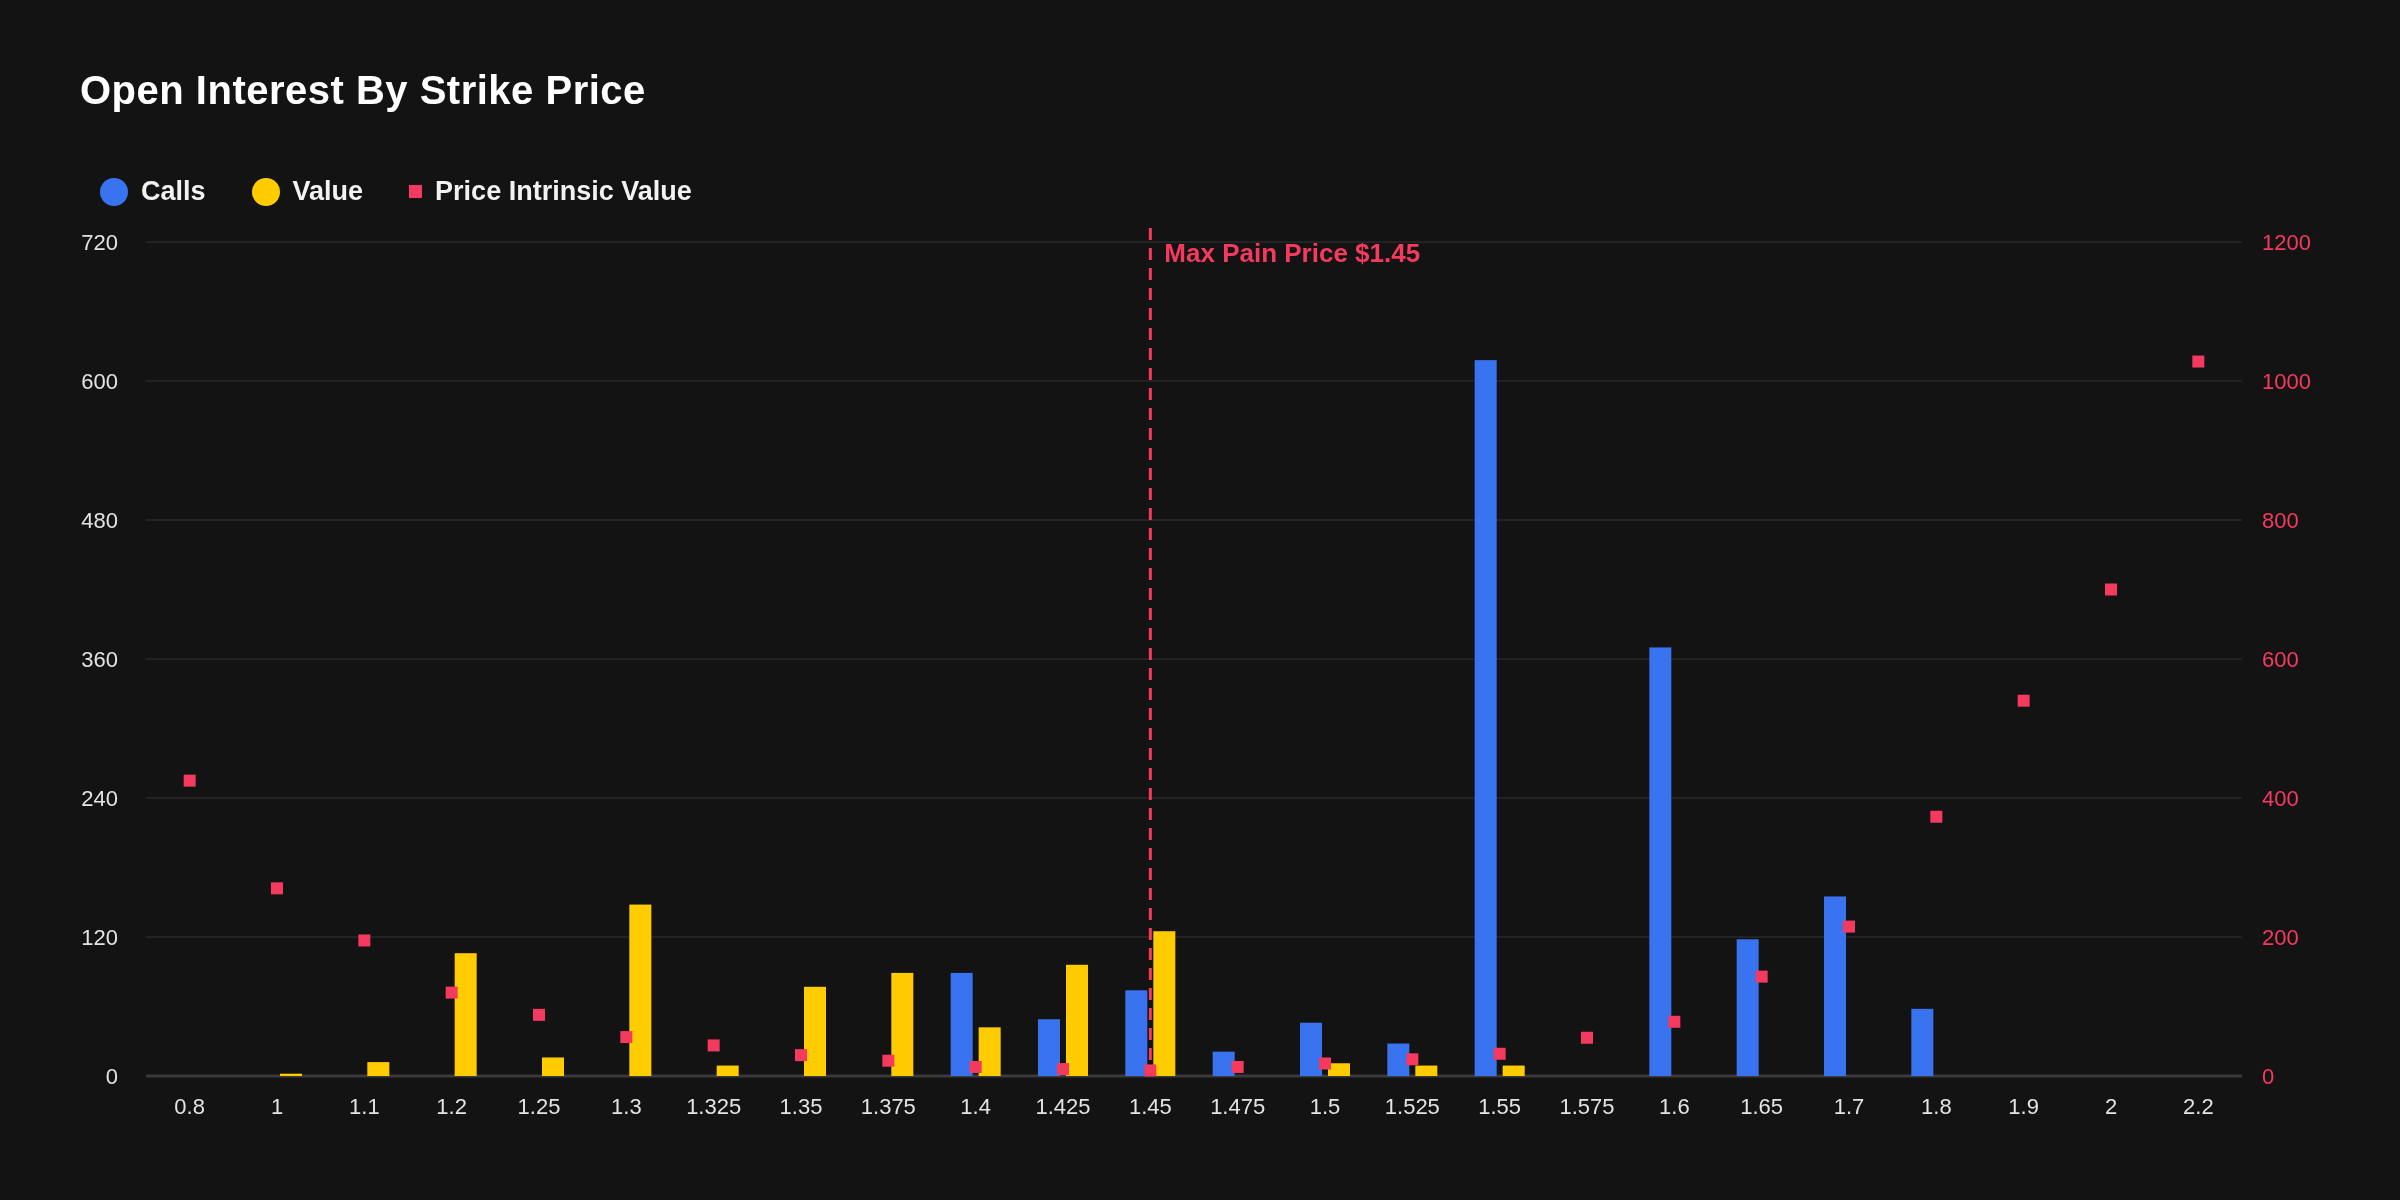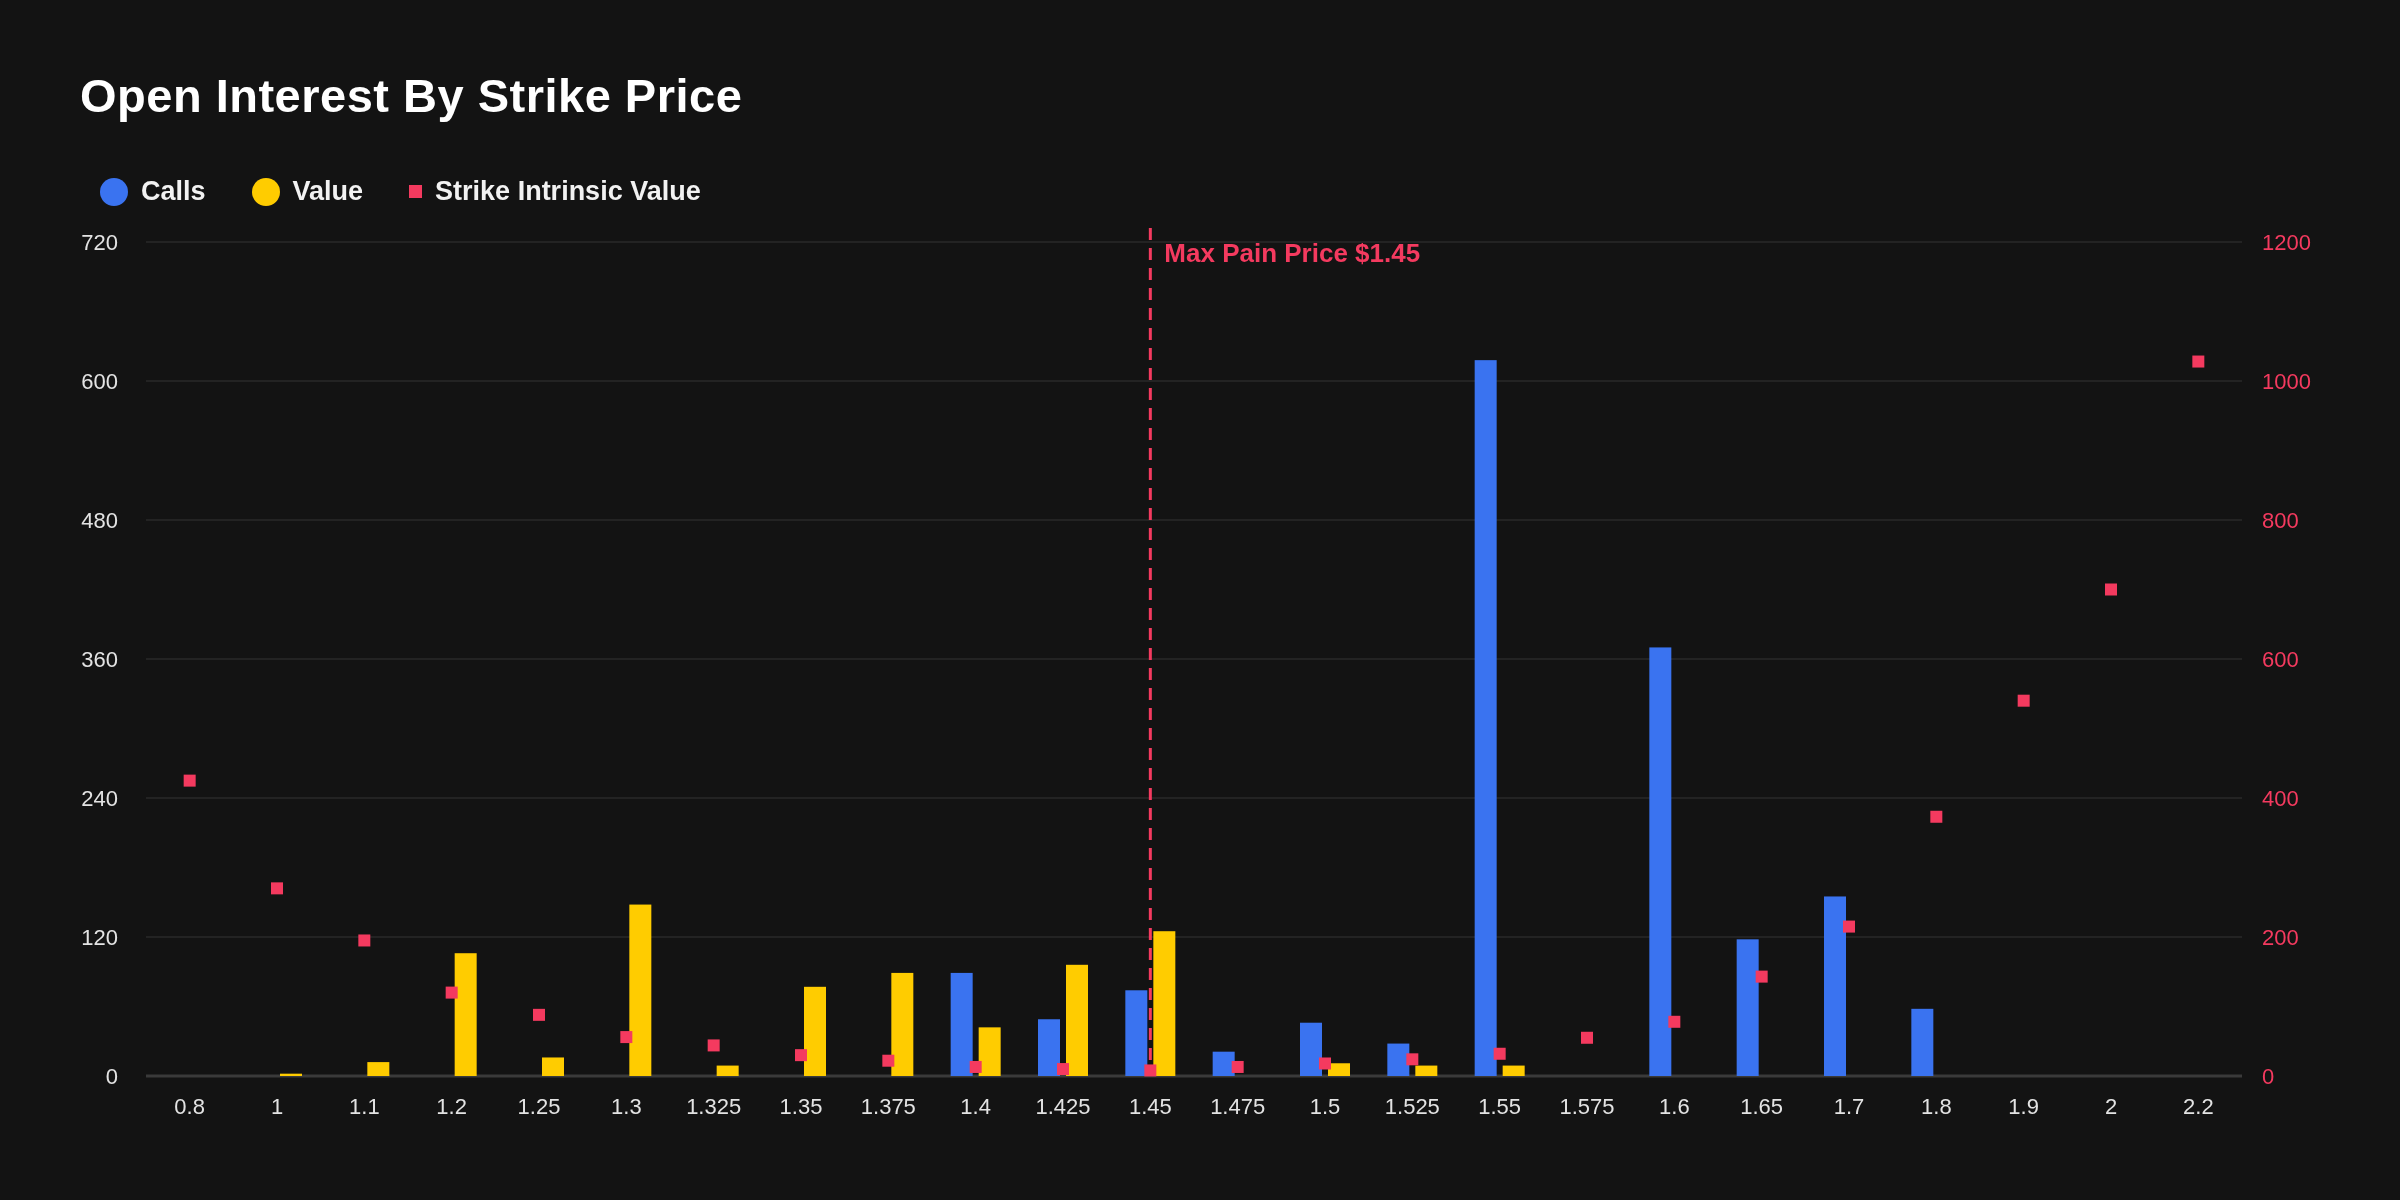--- a/index.html
+++ b/index.html
@@ -2,21 +2,21 @@
 <html><head>
 <meta charset="utf-8">
 <style>
   html,body{margin:0;padding:0;background:#131313;}
   .stage{
     position:relative;width:2400px;height:1200px;background:#131313;
     font-family:"Liberation Sans",sans-serif;overflow:hidden;
   }
   .chart-title{
     position:absolute;left:80px;top:68px;margin:0;
-    font-size:47px;font-weight:bold;color:#ffffff;letter-spacing:.5px;
+    font-size:40px;font-weight:bold;color:#ffffff;letter-spacing:.5px;
   }
   .legend{
     position:absolute;left:100px;top:176px;display:flex;align-items:center;gap:46px;
     list-style:none;margin:0;padding:0;
   }
   .legend-item{display:flex;align-items:center;gap:13px;cursor:pointer;justify-content:flex-end;}
   .legend-label{font-size:27px;font-weight:bold;color:#f2f2f2;}
   .marker-circle{width:28px;height:28px;border-radius:50%;}
   .marker-square{width:13px;height:13px;}
   svg text{font-family:"Liberation Sans",sans-serif;}
@@ -31,21 +31,21 @@
     <li class="legend-item">
       <span class="marker-circle" id="calls-swatch" style="background: rgb(58, 115, 240);"></span>
       <span class="legend-label">Calls</span>
     </li>
     <li class="legend-item">
       <span class="marker-circle" id="puts-swatch" style="background: rgb(255, 204, 0);"></span>
       <span class="legend-label">Value</span>
     </li>
     <li class="legend-item">
       <span class="marker-square" id="intrinsic-swatch" style="background: rgb(244, 58, 95);"></span>
-      <span class="legend-label">Strike Intrinsic Value</span>
+      <span class="legend-label">Price Intrinsic Value</span>
     </li>
   </ul>
 
   <svg id="plot" width="2400" height="1200" viewBox="0 0 2400 1200" style="position:absolute;left:0;top:0;">
       <line x1="146" x2="2242" y1="1076" y2="1076" stroke="#3a3a3a" stroke-width="3"></line>
       <text x="118" y="1084" text-anchor="end" font-size="22" fill="#e3e3e3">0</text>
       <text x="2262" y="1084" text-anchor="start" font-size="22" fill="#f43a5f">0</text>
       <line x1="146" x2="2242" y1="937" y2="937" stroke="#232323" stroke-width="2"></line>
       <text x="118" y="945" text-anchor="end" font-size="22" fill="#e3e3e3">120</text>
       <text x="2262" y="945" text-anchor="start" font-size="22" fill="#f43a5f">200</text>

